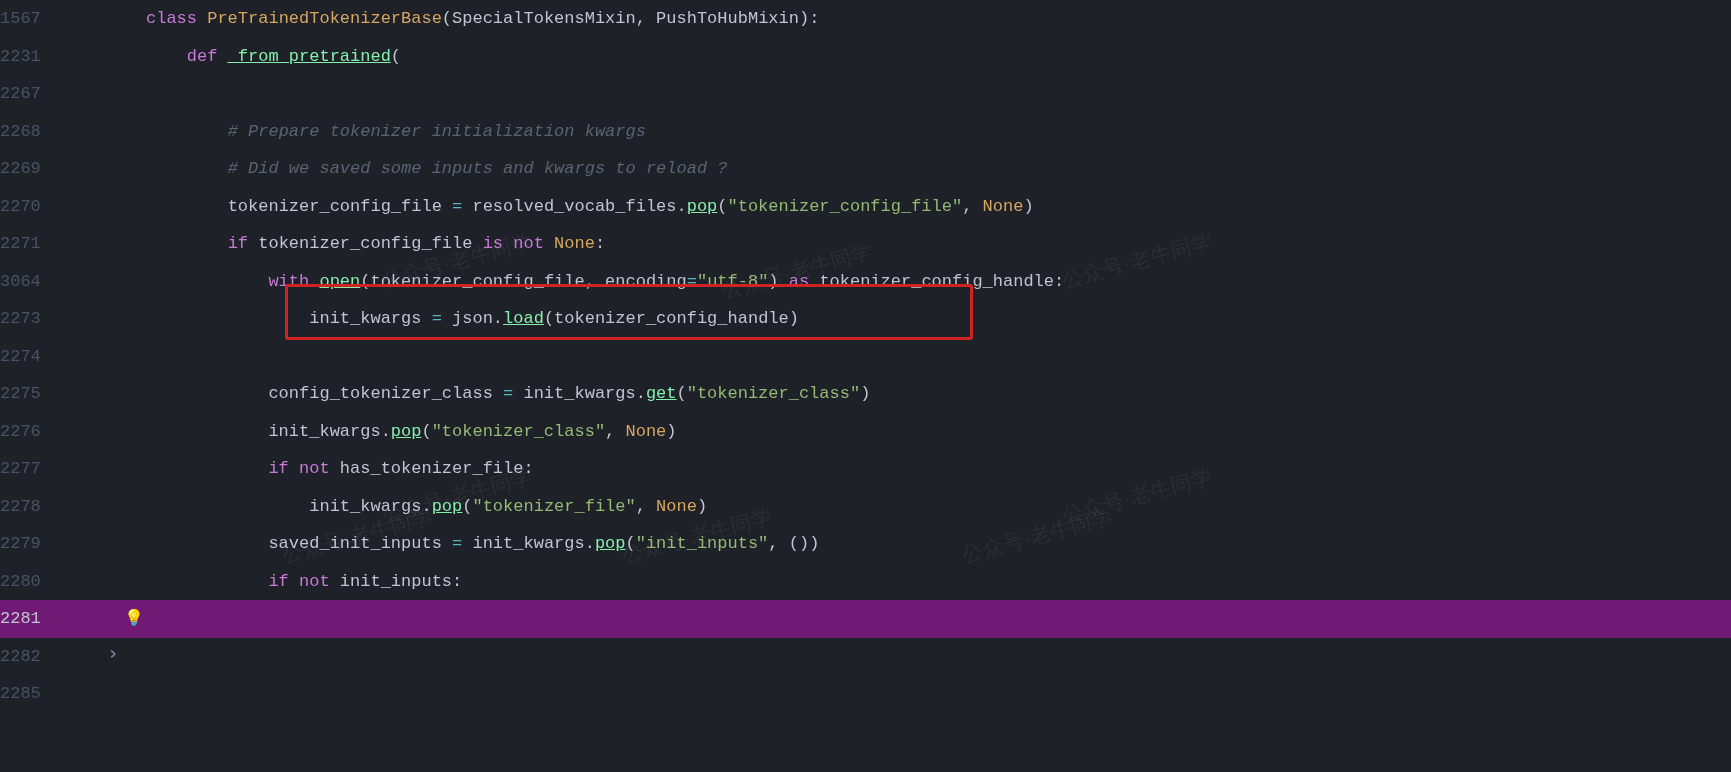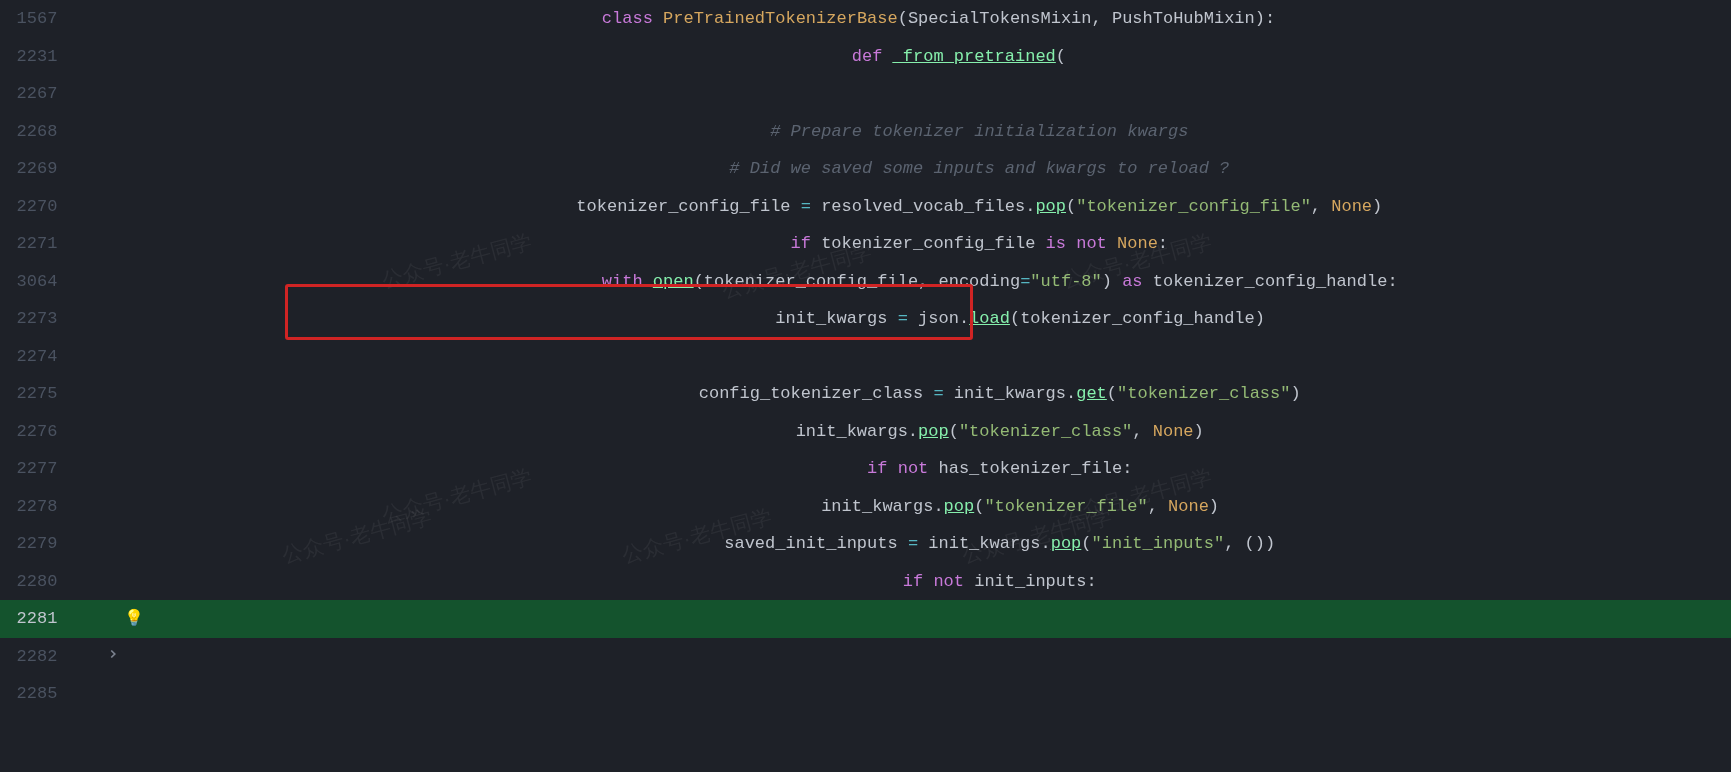--- a/index.html
+++ b/index.html
@@ -21,21 +21,21 @@
   }
   .line {
     display: flex;
     align-items: flex-start;
     min-height: 37.5px;
     position: relative;
   }
   .gutter {
     width: 102px;
     flex-shrink: 0;
-    text-align: center;
+    text-align: left;
     padding-right: 28px;
     color: #4a5260;
     user-select: none;
     font-size: 17px;
     padding-top: 6px;
   }
   .fold-gutter {
     width: 22px;
     flex-shrink: 0;
     text-align: center;
@@ -49,23 +49,22 @@
     text-align: center;
     padding-top: 6px;
     margin-right: 4px;
   }
   .bulb-gutter span { font-size: 16px; }
   .code {
     flex: 1;
     white-space: pre;
     padding-top: 6px;
     padding-left: 4px;
-    text-align: center;
-  }
-  .line-active { background: #14532d; }
+  }
+  .line-active { background: #701a75; }
   .line-active .gutter { color: #c0c5ce; }
 
   
   .kw { color: #c879d9; }       
   .kw2 { color: #d6a75f; }      
   .fn { color: #86efac; text-decoration: underline; }       
   .id { color: #c0c5ce; }       
   .str { color: #94ba75; }      
   .cmt { color: #5b6370; font-style: italic; }  
   .op { color: #c0c5ce; }

